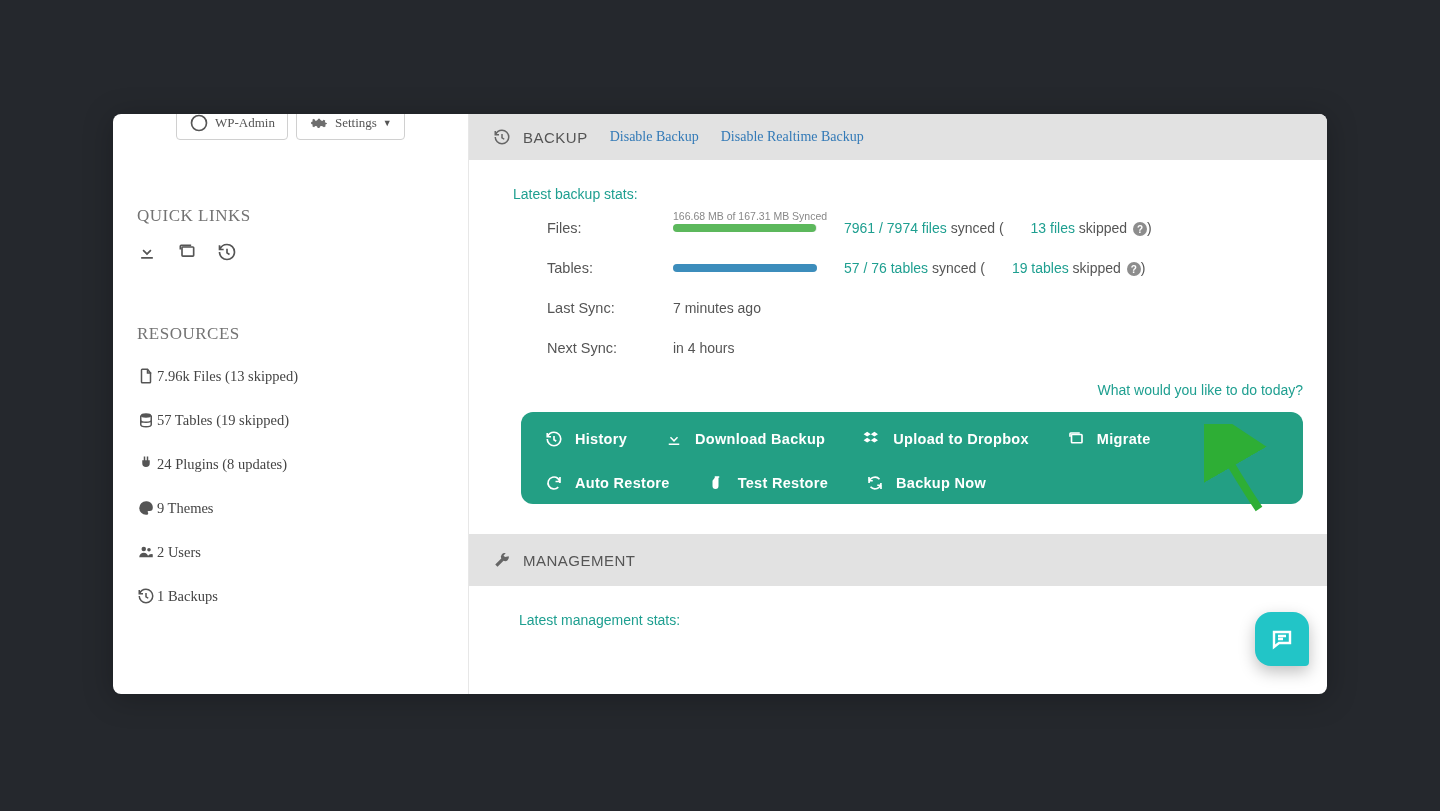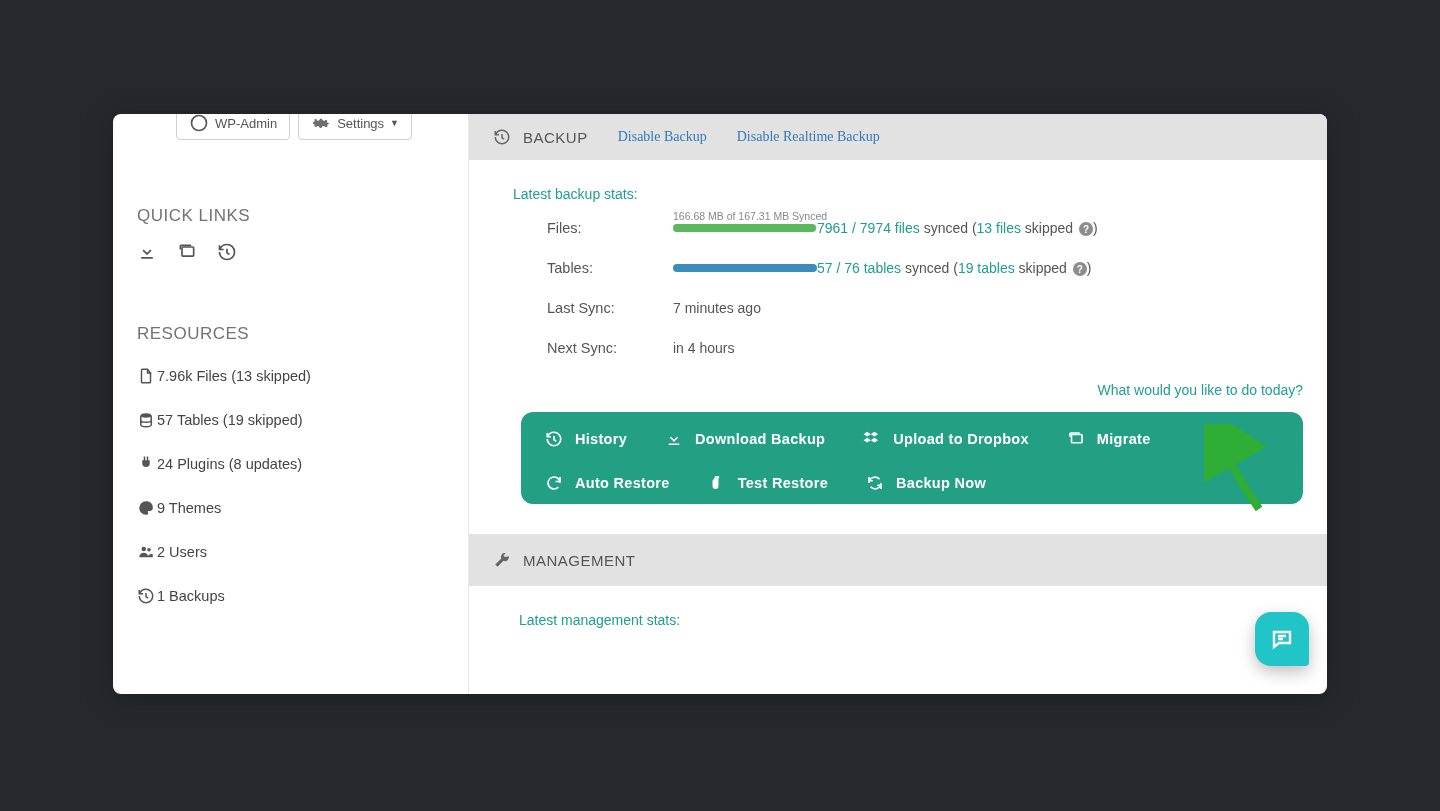--- a/index.html
+++ b/index.html
@@ -33,20 +33,21 @@
     border-radius:8px;
     overflow:hidden;
     box-shadow:0 4px 30px rgba(0,0,0,.25);
   }
   
   .sidebar{
     position:absolute;
     left:0;top:0;bottom:0;
     width:355px;
     padding:0 24px;
+    font-family:Liberation Serif, serif;
   }
   .main{
     position:absolute;
     left:355px; right:0; top:0; bottom:0;
     border-left:1px solid #e7e7e7;
   }
 
   
   .pills{
     position:absolute;
@@ -83,21 +84,21 @@
     font-size:14.5px;color:#444;
   }
   .resItem .icon{color:#555;width:18px;height:18px;}
 
   
   .panelHead{
     background:var(--panelHead);
     height:52px;
     display:flex;align-items:center;
     padding:0 24px;
-    gap:30px;
+    gap:22px;
   }
   .panelHead .title{
     font-size:15px;
     color:#555;
     letter-spacing:.5px;
     display:flex;align-items:center;gap:12px;
   }
   .panelHead .icon{color:#666;width:18px;height:18px;}
   .panelLink{color:var(--link);font-size:14px;text-decoration:none;cursor:pointer;font-family:Liberation Serif, serif;}
   .panelBody{padding:26px 24px 30px 26px;}
@@ -106,21 +107,21 @@
   .statsTable{margin-left:26px;margin-top:6px;}
   .row{display:flex;align-items:center;min-height:40px;}
   .rowLabel{width:126px;font-size:14.5px;color:#555;}
   .barWrap{width:144px;position:relative;height:8px;border-radius:4px;background:#eaeaea;}
   .barFill{height:100%;border-radius:4px;}
   .barCaption{
     position:absolute;bottom:10px;left:0;right:0;text-align:center;
     font-size:10.5px;color:#888;white-space:nowrap;
   }
   .statText{font-size:14px;color:#555;}
-  .statText .lnk{color:var(--tealLink);}
+  .statText .lnk{color:var(--tealLink);margin-left:27px;}
   .helpQ{
     display:inline-flex;align-items:center;justify-content:center;
     width:14px;height:14px;border-radius:50%;
     background:#8d8d8d;color:#fff;font-size:10px;font-weight:700;
     margin-left:2px;
   }
 
   .prompt{color:var(--tealLink);font-size:14px;margin-top:14px;text-align:right;}
   .actionBar{
     margin-top:14px;

